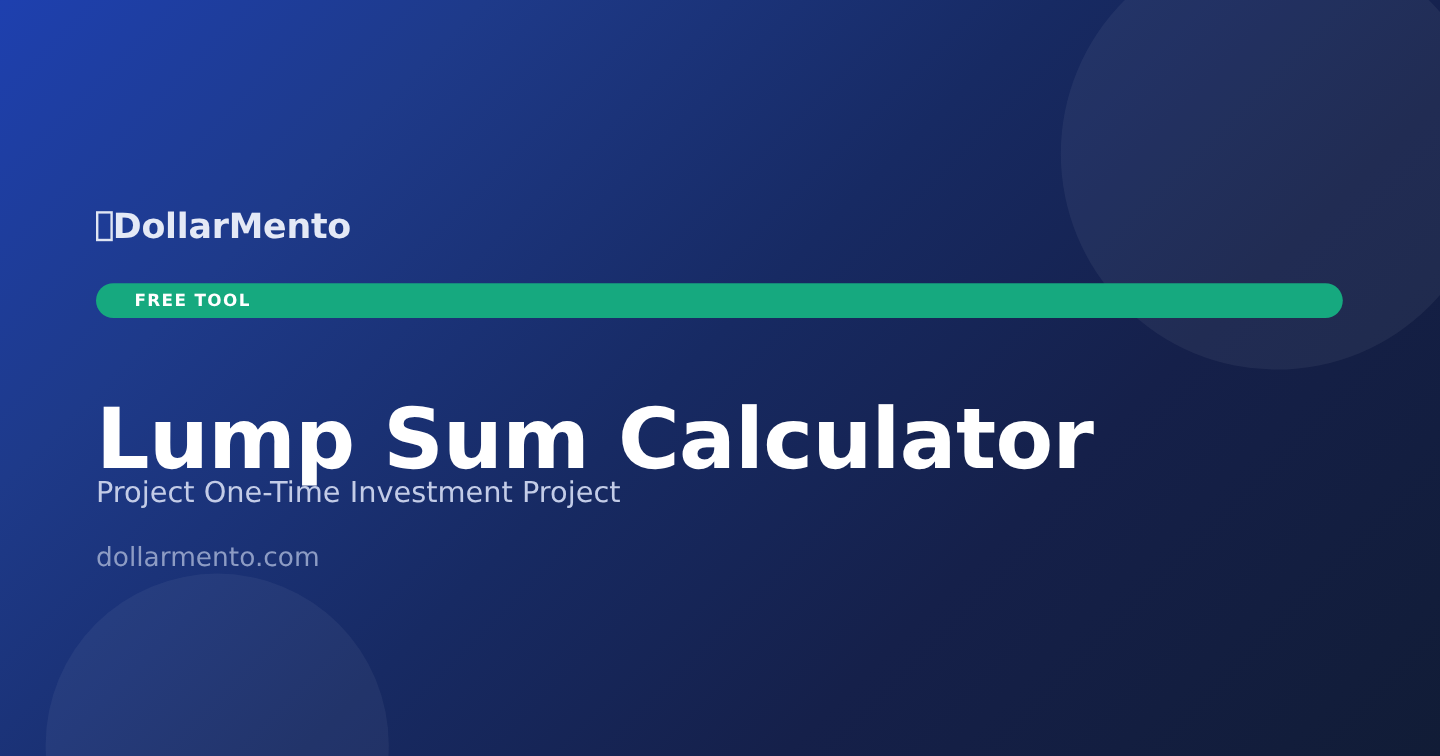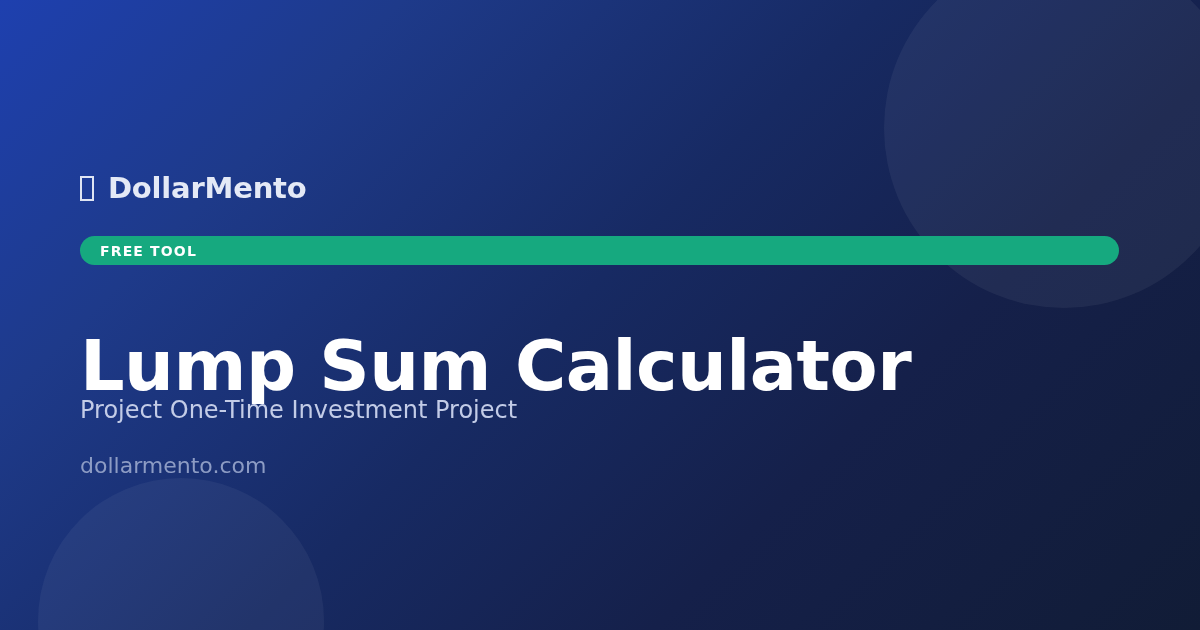--- a/index.html
+++ b/index.html
@@ -50,21 +50,21 @@
     height: 630px;
   }
 
   
   .brand {
     position: absolute;
     left: 0;
     top: 174px;
     display: flex;
     align-items: center;
-    gap: 14px;
+    gap: 0;
     white-space: nowrap;
   }
   .brand-glyph {
     display: inline-block;
     width: 14px;
     height: 25px;
     border: 2px solid #dfe5f3;
     box-sizing: border-box;
   }
   .brand-name {
@@ -87,20 +87,21 @@
     display: flex;
     align-items: center;
   }
   .badge-label {
     padding-left: 20px;
     font-size: 14px;
     font-weight: bold;
     color: #ffffff;
     letter-spacing: 1.15px;
     line-height: 1;
+    margin-left: 12px;
   }
 
   
   .headline {
     position: absolute;
     left: 0;
     top: 281px;
     font-size: 70px;
     font-weight: bold;
     color: #ffffff;

